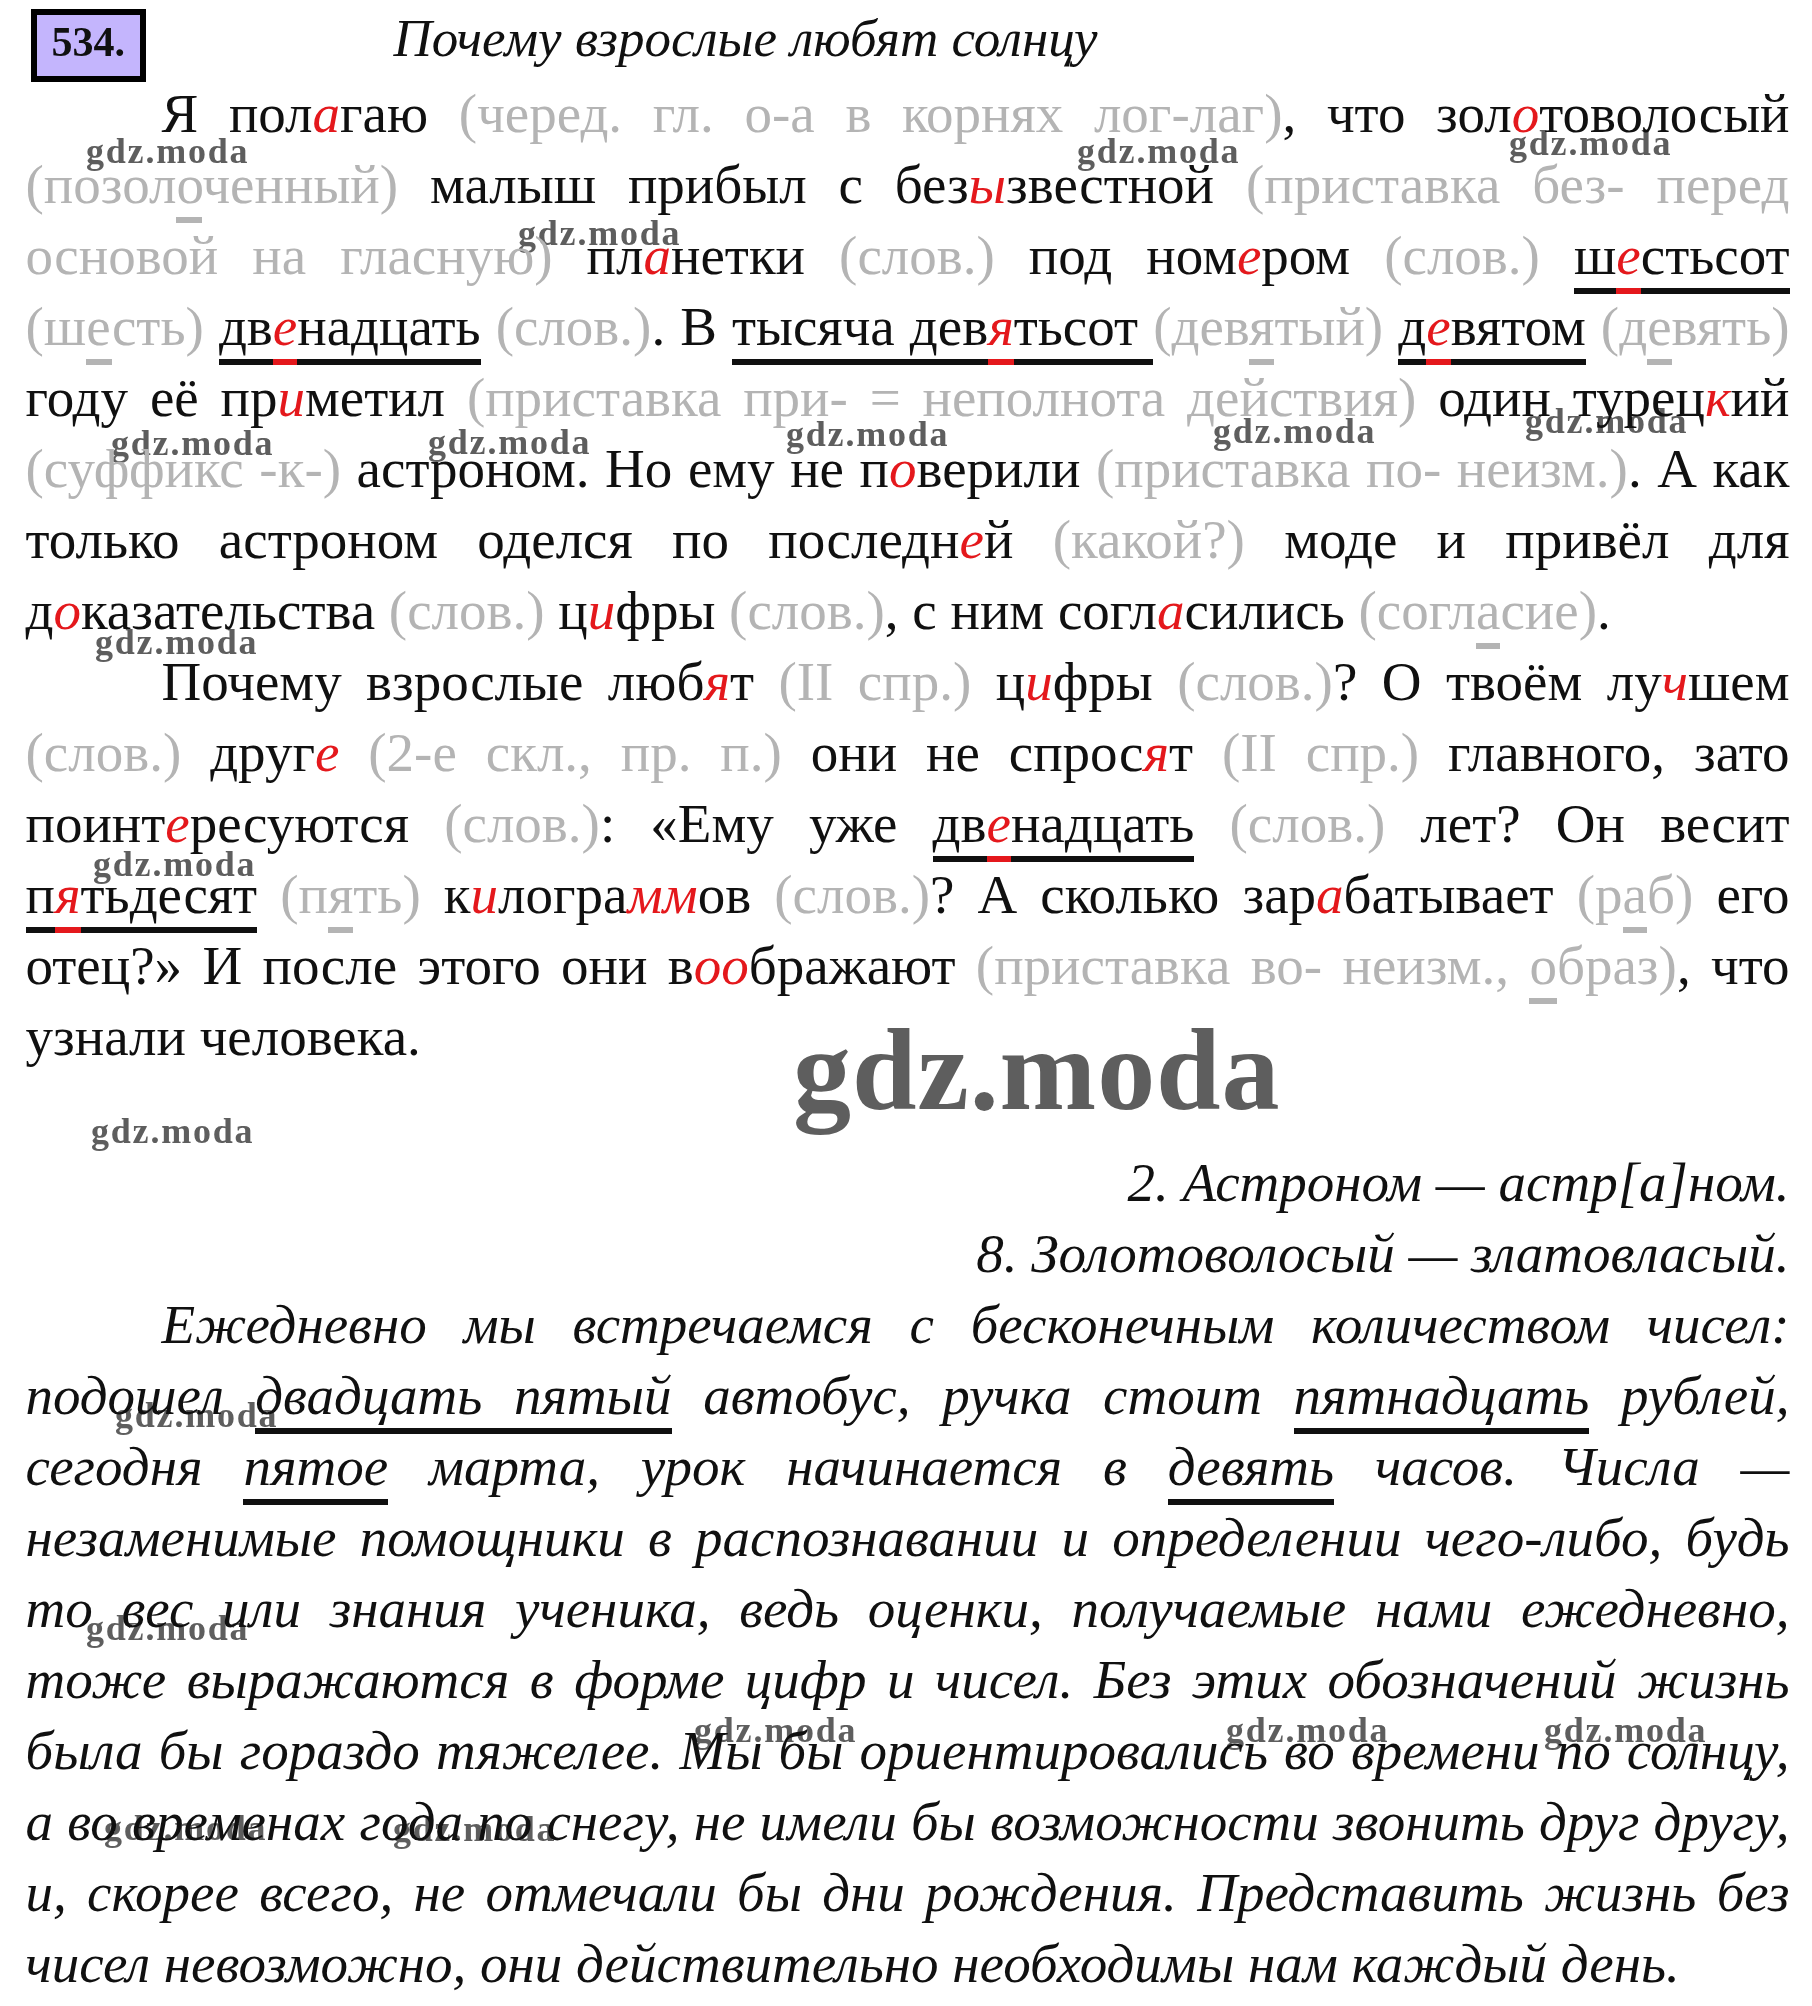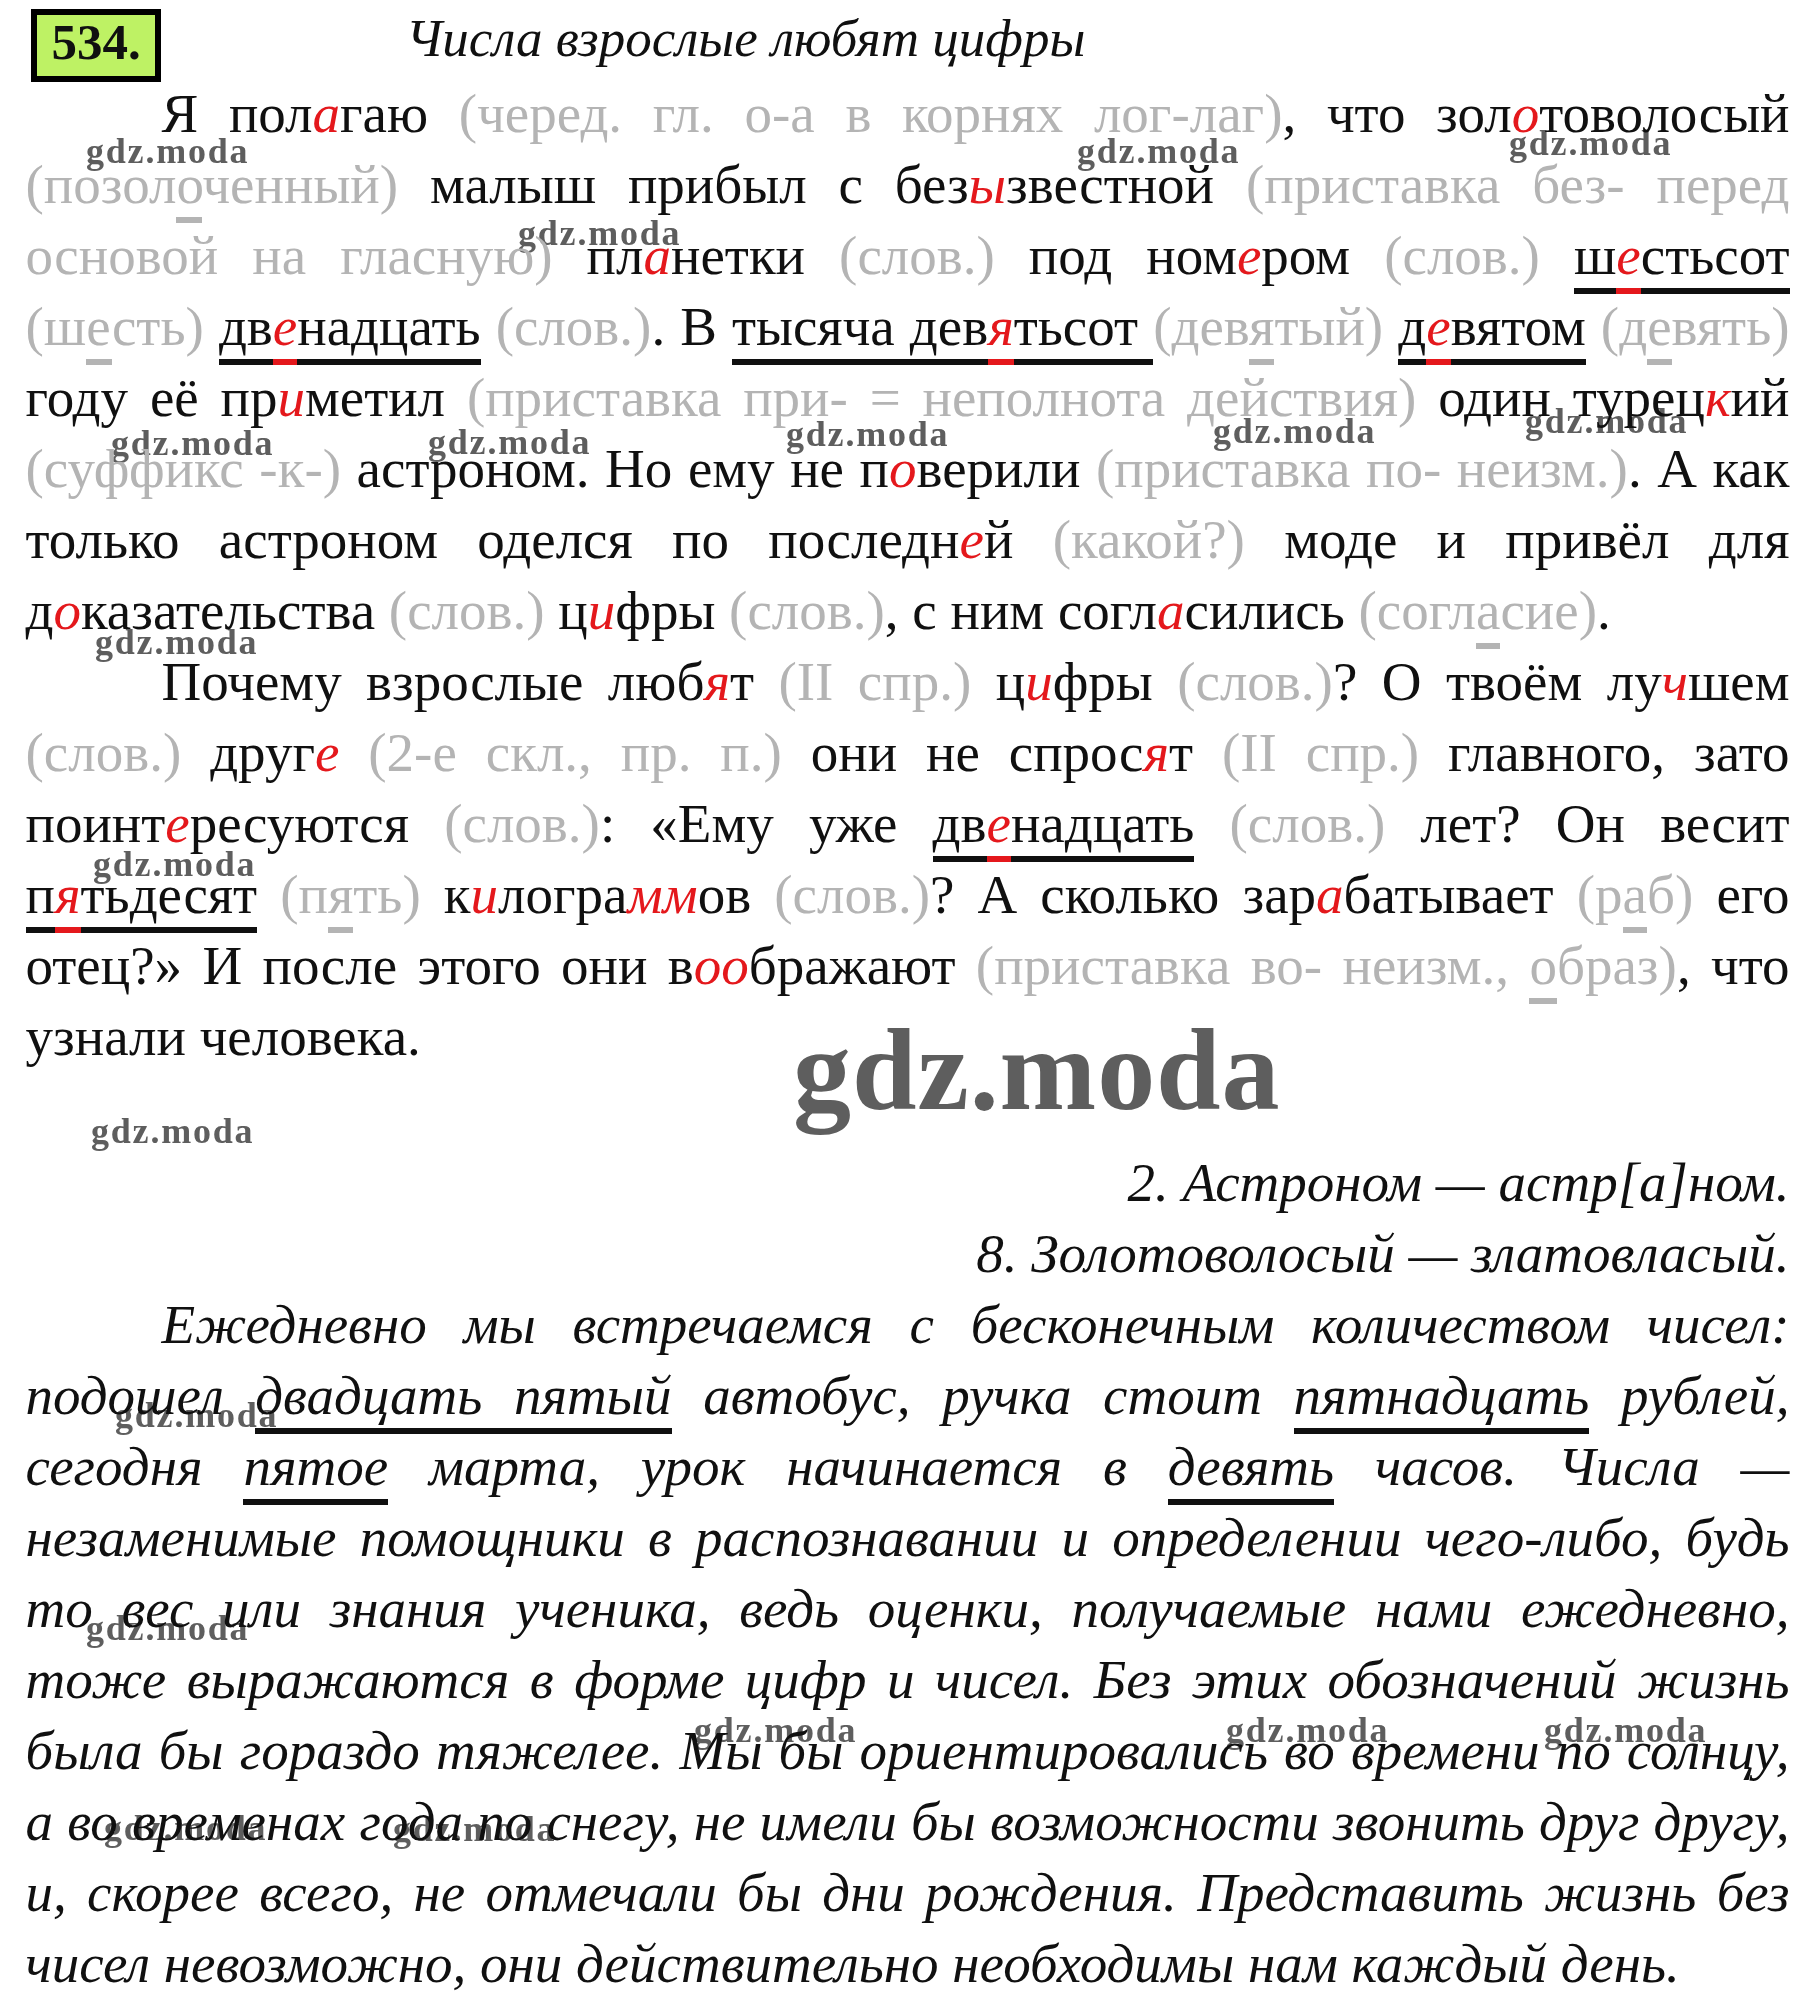--- a/index.html
+++ b/index.html
@@ -19,23 +19,23 @@
     font-family: "Liberation Serif", "DejaVu Serif", serif;
     color: var(--text);
   }
   .ex-box {
     position: absolute;
     top: 9px;
     left: 31px;
     border: 6.4px solid #000;
     padding: 0px 14.5px 5.5px 14.5px;
     font-weight: bold;
-    font-size: 51px;
+    font-size: 42px;
     line-height: 55px;
-    background: #bef264;
+    background: #c4b5fd;
     z-index: 3;
   }
   .title {
     position: absolute;
     top: 9px;
     left: 0;
     width: 1491px;
     text-align: center;
     font-style: italic;
     font-size: 53px;
@@ -82,21 +82,21 @@
   .wm-small { font-size: 36px; line-height: 36px; }
   .wm-big   { font-size: 116px; line-height: 100px; letter-spacing: 0.9px; }
 </style>
 </head>
 <body>
 
 <div class="ex-box">
   <span>534.</span>
 </div>
 
-<div class="title">Числа взрослые любят цифры</div>
+<div class="title">Почему взрослые любят солнцу</div>
 
 <div class="main">
   <p><span>Я пол</span><span class="red">а</span><span>гаю </span><span class="gray"><span>(черед. гл. о-а в корнях лог-лаг)</span></span><span>, что зол</span><span class="red">о</span><span>товолосый </span><span class="gray"><span>(позол</span><span class="ul"><span>о</span></span><span>ченный)</span></span><span> малыш прибыл с без</span><span class="red">ы</span><span>звестной </span><span class="gray"><span>(приставка без- перед основой на гласную)</span></span><span> пл</span><span class="red">а</span><span>нетки </span><span class="gray"><span>(слов.)</span></span><span> под ном</span><span class="red">е</span><span>ром </span><span class="gray"><span>(слов.)</span></span><span> </span><span class="ul"><span>ш</span><span class="red">е</span><span>стьсот</span></span><span> </span><span class="gray"><span>(ш</span><span class="ul"><span>е</span></span><span>сть)</span></span><span> </span><span class="ul"><span>дв</span><span class="red">е</span><span>надцать</span></span><span> </span><span class="gray"><span>(слов.)</span></span><span>. В </span><span class="ul"><span>тысяча дев</span><span class="red">я</span><span>тьсот </span></span><span> </span><span class="gray"><span>(дев</span><span class="ul"><span>я</span></span><span>тый)</span></span><span> </span><span class="ul"><span>д</span><span class="red">е</span><span>вятом</span></span><span> </span><span class="gray"><span>(д</span><span class="ul"><span>е</span></span><span>вять)</span></span><span> году её пр</span><span class="red">и</span><span>метил </span><span class="gray"><span>(приставка при- = неполнота действия)</span></span><span> один турец</span><span class="red">к</span><span>ий </span><span class="gray"><span>(суффикс -к-)</span></span><span> астроном. Но ему не п</span><span class="red">о</span><span>верили </span><span class="gray"><span>(приставка по- неизм.)</span></span><span>. А как только астроном оделся по последн</span><span class="red">е</span><span>й </span><span class="gray"><span>(какой?)</span></span><span> моде и привёл для д</span><span class="red">о</span><span>казательства </span><span class="gray"><span>(слов.)</span></span><span> ц</span><span class="red">и</span><span>фры </span><span class="gray"><span>(слов.)</span></span><span>, с ним согл</span><span class="red">а</span><span>сились </span><span class="gray"><span>(согл</span><span class="ul"><span>а</span></span><span>сие)</span></span><span>.</span></p>
   <p><span>Почему взрослые люб</span><span class="red">я</span><span>т </span><span class="gray"><span>(II спр.)</span></span><span> ц</span><span class="red">и</span><span>фры </span><span class="gray"><span>(слов.)</span></span><span>? О твоём лу</span><span class="red">ч</span><span>шем </span><span class="gray"><span>(слов.)</span></span><span> друг</span><span class="red">е</span><span> </span><span class="gray"><span>(2-е скл., пр. п.)</span></span><span> они не спрос</span><span class="red">я</span><span>т </span><span class="gray"><span>(II спр.)</span></span><span> главного, зато поинт</span><span class="red">е</span><span>ресуются </span><span class="gray"><span>(слов.)</span></span><span>: «Ему уже </span><span class="ul"><span>дв</span><span class="red">е</span><span>надцать</span></span><span> </span><span class="gray"><span>(слов.)</span></span><span> лет? Он весит </span><span class="ul"><span>п</span><span class="red">я</span><span>тьдесят</span></span><span> </span><span class="gray"><span>(п</span><span class="ul"><span>я</span></span><span>ть)</span></span><span> к</span><span class="red">и</span><span>логра</span><span class="red">мм</span><span>ов </span><span class="gray"><span>(слов.)</span></span><span>? А сколько зар</span><span class="red">а</span><span>батывает </span><span class="gray"><span>(р</span><span class="ul"><span>а</span></span><span>б)</span></span><span> его отец?» И после этого они в</span><span class="red">оо</span><span>бражают </span><span class="gray"><span>(приставка во- неизм., </span><span class="ul"><span>о</span></span><span>браз)</span></span><span>, что узнали человека.</span></p>
 
   <div class="items">
     <div>2. Астроном — астр[а]ном.</div>
     <div>8. Золотоволосый — златовласый.</div>
   </div>
 

